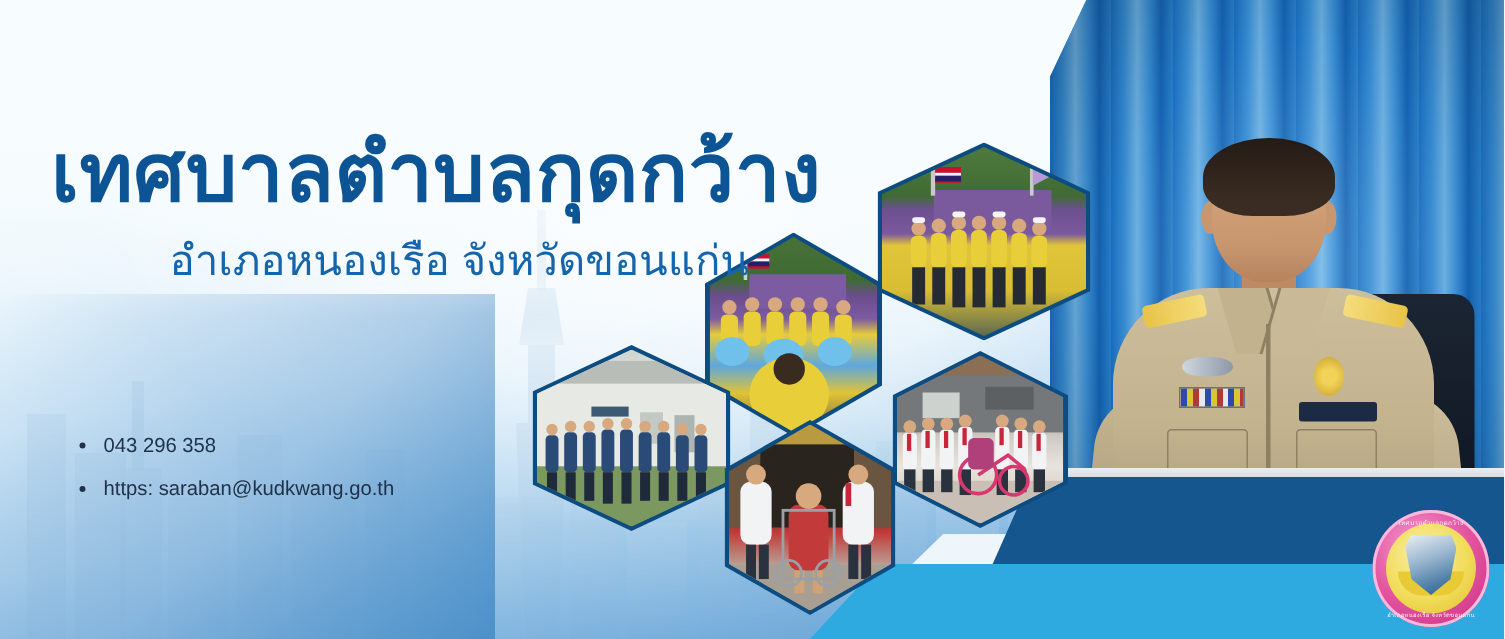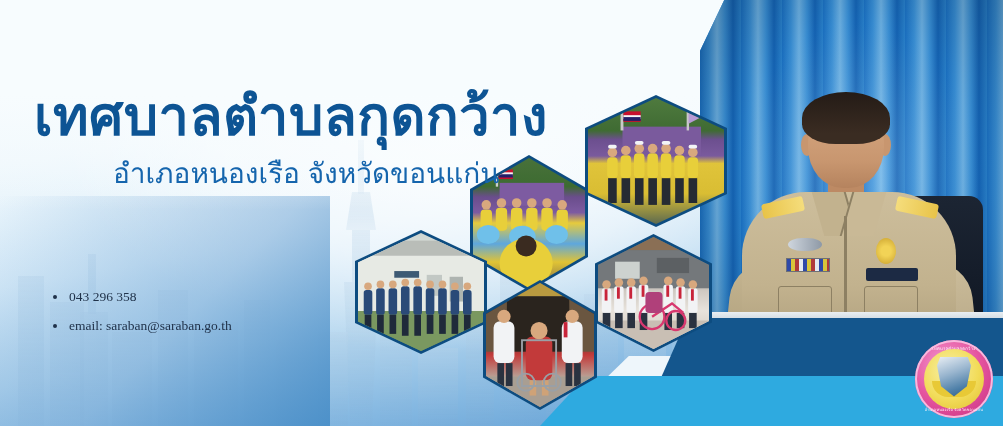--- a/index.html
+++ b/index.html
@@ -132,21 +132,21 @@
   .title {
     position:absolute; left:34px; top:88px;
     font-size:54px; line-height:1.06; font-weight:700;
     color:#0d5494; letter-spacing:.5px; white-space:nowrap;
   }
   .subtitle {
     position:absolute; left:113px; top:158px;
     font-size:28px; line-height:1.12; font-weight:400;
     color:#1565ad; white-space:nowrap;
   }
-  .contact { position:absolute; left:52px; top:290px; list-style:none;font-family:Liberation Serif, serif; }
+  .contact { position:absolute; left:52px; top:290px; list-style:none; }
   .contact li {
     position:relative; padding-left:17px;
     font-size:13.5px; color:#20324a; line-height:1.0; margin-bottom:15px;
     white-space:nowrap;
   }
   .contact li::before {
     content:""; position:absolute; left:1px; top:5px;
     width:4px; height:4px; border-radius:50%; background:#20324a;
   }
 
@@ -513,21 +513,21 @@
   </div>
 
   <div class="title">เทศบาลตำบลกุดกว้าง</div>
   <div class="subtitle">อำเภอหนองเรือ จังหวัดขอนแก่น</div>
 
   <ul class="contact">
     <li>
       <span>043 296 358</span>
     </li>
     <li>
-      <span>email: saraban@saraban.go.th</span>
+      <span>https: saraban@kudkwang.go.th</span>
     </li>
   </ul>
 
   <div class="emblem">
     <div class="emblem-top-text">เทศบาลตำบลกุดกว้าง</div>
     <div class="emblem-ring">
       <div class="emblem-wave"></div>
       <div class="emblem-shield"></div>
     </div>
     <div class="emblem-bot-text">อำเภอหนองเรือ จังหวัดขอนแก่น</div>

